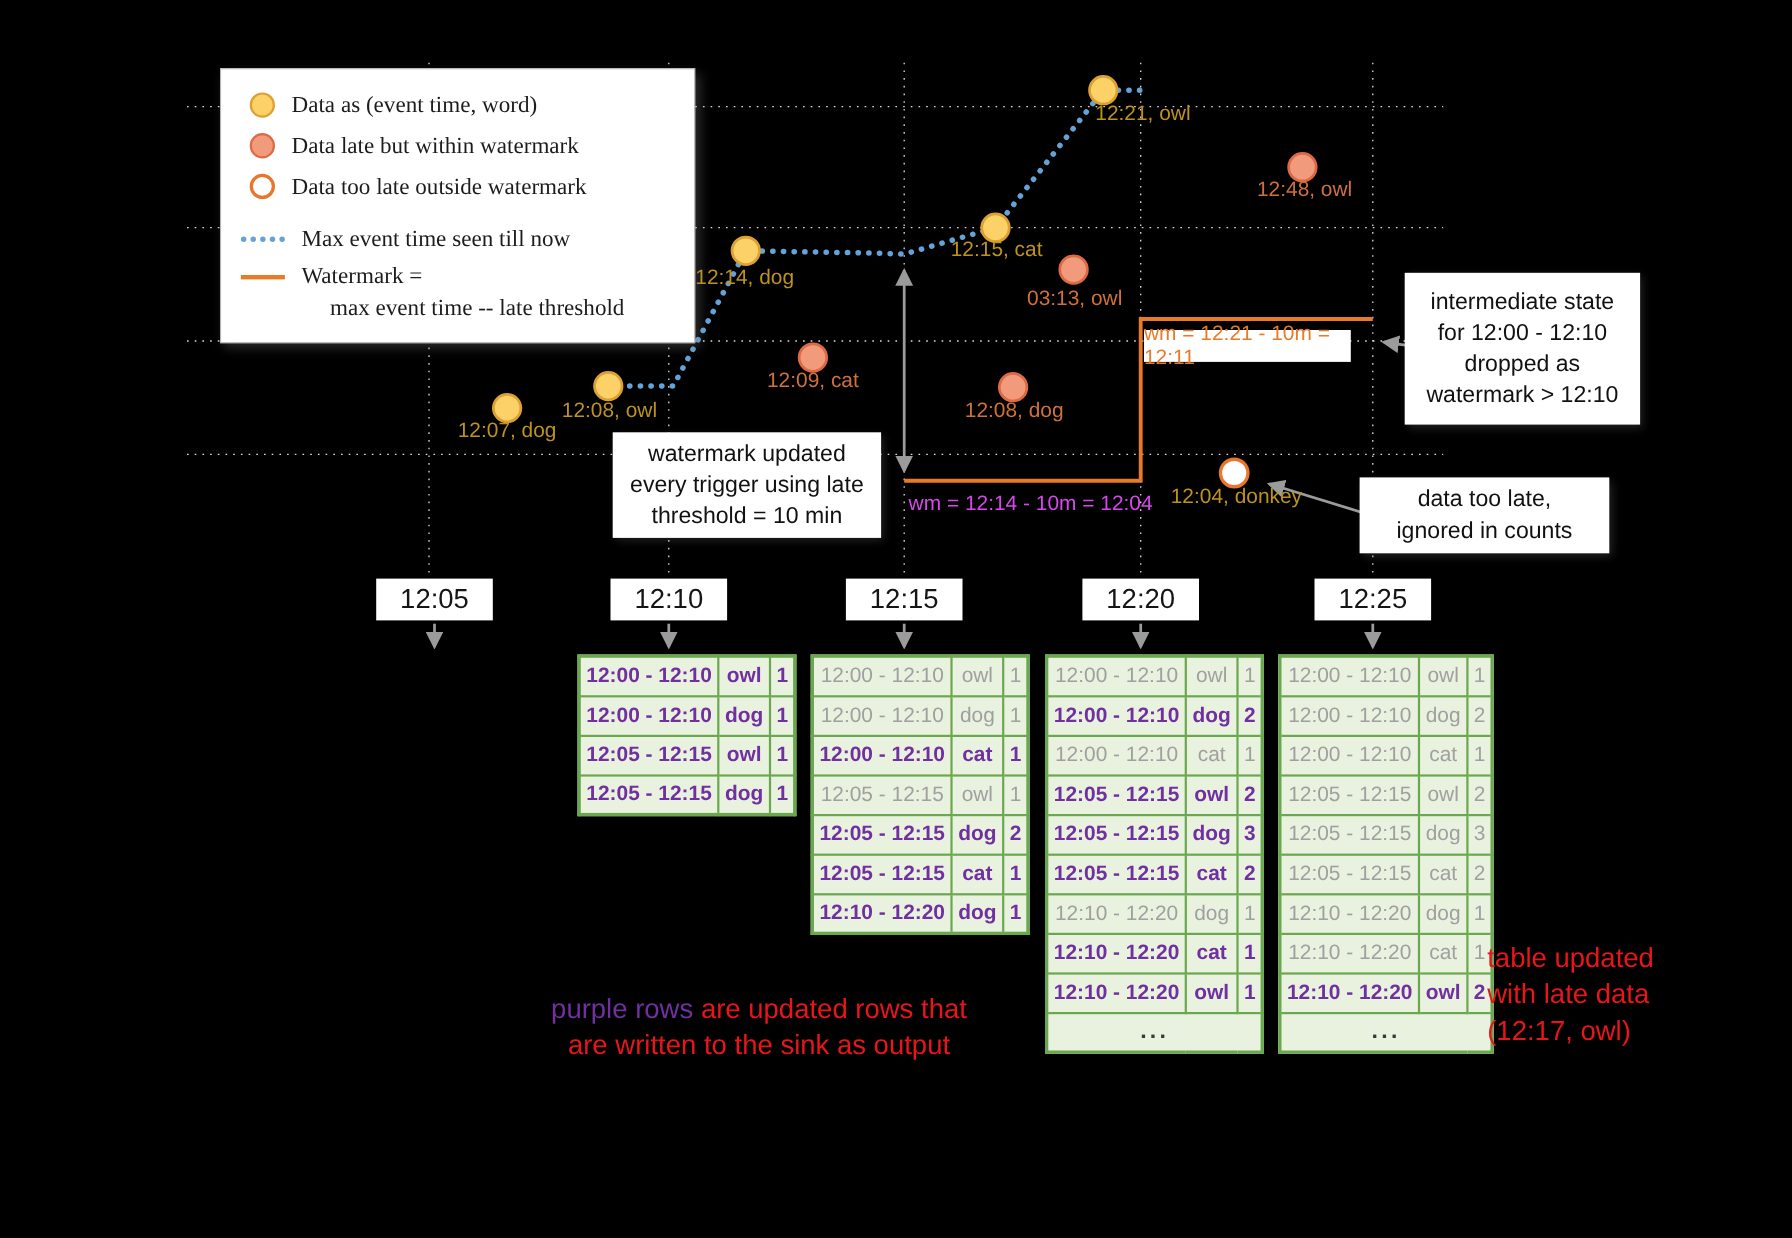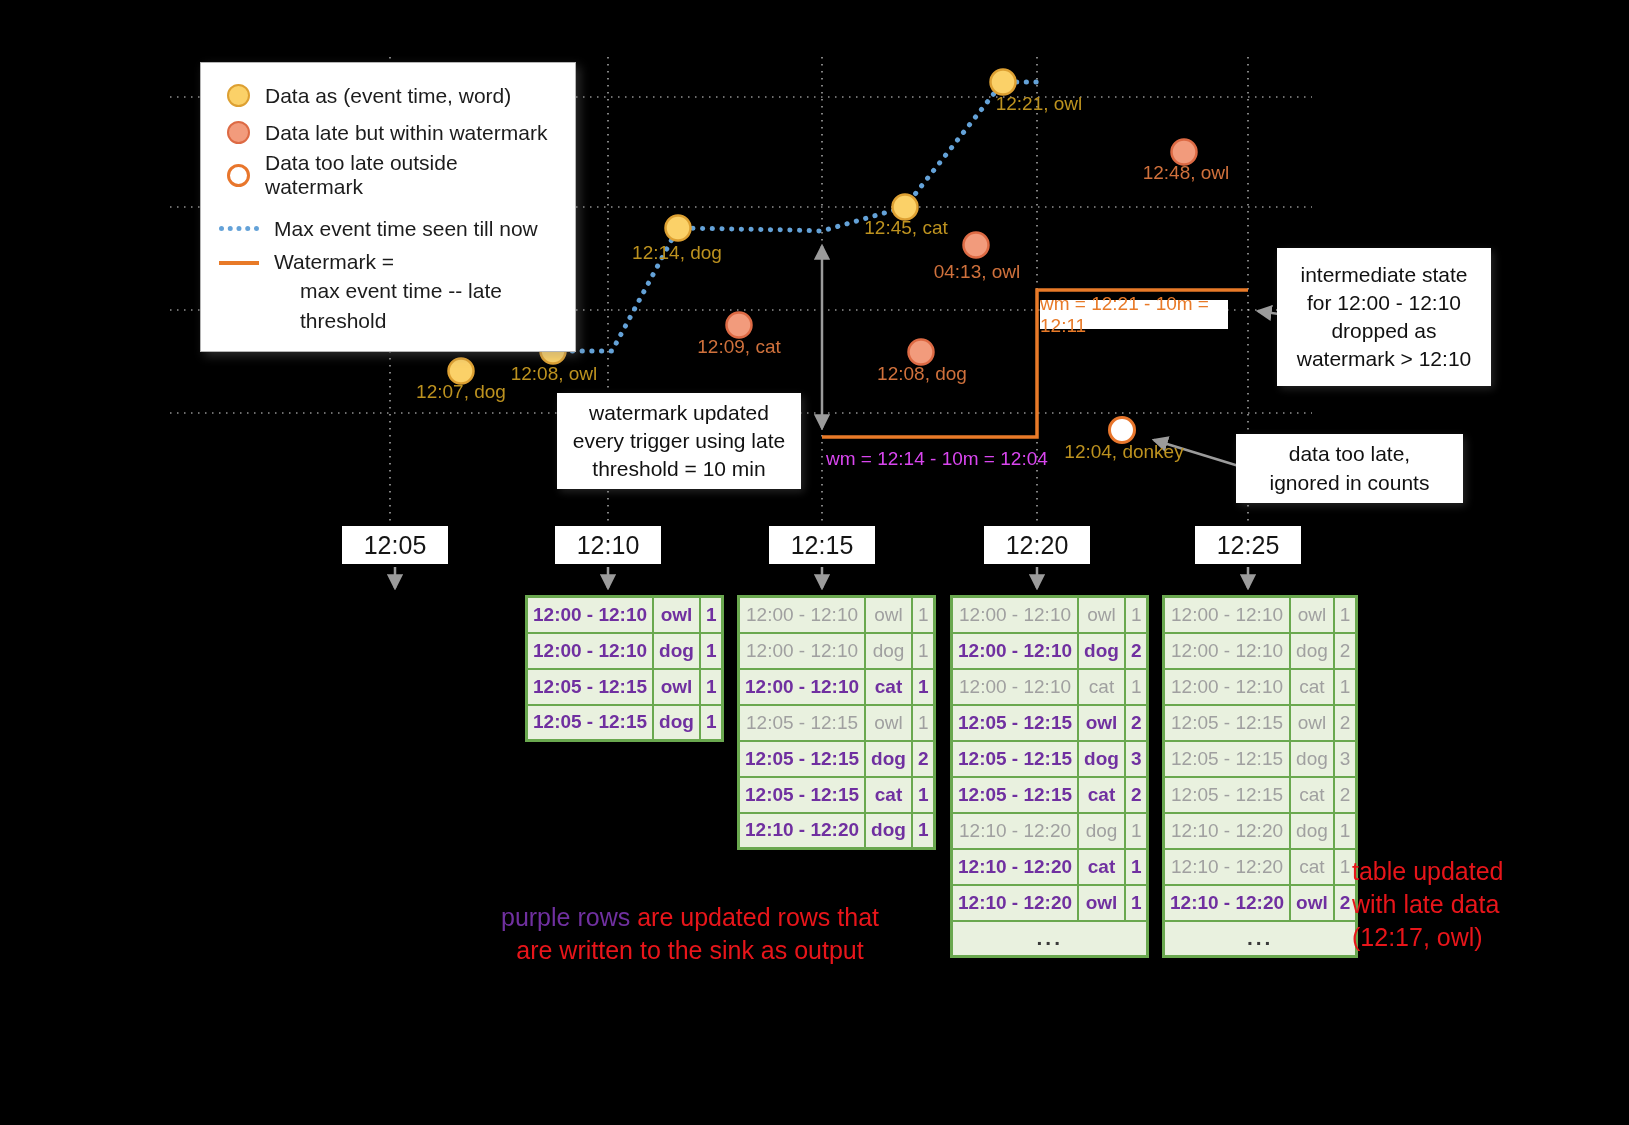--- a/index.html
+++ b/index.html
@@ -14,23 +14,23 @@
   .gray-arrow { stroke:#9b9b9b; stroke-width:2.5; fill:none; }
 
   .pt-on_time  { fill:#fbd168; stroke:#dda032; stroke-width:2.5; }
   .pt-late     { fill:#f29b7c; stroke:#dd6a44; stroke-width:2.5; }
   .pt-too_late { fill:#ffffff; stroke:#e8762c; stroke-width:3; }
 
   .point-label { position:absolute; transform:translate(-50%,-50%); font-size:19px; white-space:nowrap; }
   .lbl-gold   { color:#bd921f; }
   .lbl-salmon { color:#d0713c; }
 
-  .legend { position:absolute; left:200px; top:62px; width:376px; background:#fff;
+  .legend { position:absolute; left:200px; top:62px; width:432px; background:#fff;
             border:1px solid #b5b5b5; box-shadow:4px 4px 10px rgba(130,130,130,.35);
-            padding:14px 18px 16px 18px; color:#1c1c1c; }
+            padding:14px 18px 16px 18px; color:#1c1c1c;font-family:Liberation Serif, serif; }
   .legend-row { display:flex; align-items:center; gap:15px; min-height:37px; font-size:21px; }
   .legend-gap { margin-top:11px; }
   .legend-multi { align-items:flex-start; }
   .legend-multi .swatch-line { margin-top:14px; }
   .swatch { width:23px; height:23px; border-radius:50%; flex:0 0 auto; margin-left:8px; }
   .swatch-on-time  { background:#fbd168; border:2.5px solid #dda032; }
   .swatch-late     { background:#f29b7c; border:2.5px solid #dd6a44; }
   .swatch-too-late { background:#fff;    border:3px   solid #e8762c; }
   .swatch-line { width:40px; height:0; flex:0 0 auto; }
   .line-blue   { border-top:5px dotted #64a2d8; }
@@ -119,22 +119,22 @@
         <circle cx="1184" cy="152" r="12.5" class="pt-late"></circle>
         <circle cx="1122" cy="430" r="12.5" class="pt-too_late"></circle>
       </g>
   </svg>
 
   <div id="labels-layer">
       <div class="point-label lbl-gold" style="left: 461px; top: 392px;">12:07, dog</div>
       <div class="point-label lbl-gold" style="left: 554px; top: 374px;">12:08, owl</div>
       <div class="point-label lbl-gold" style="left: 677px; top: 253px;">12:14, dog</div>
       <div class="point-label lbl-salmon" style="left: 739px; top: 347px;">12:09, cat</div>
-      <div class="point-label lbl-gold" style="left: 906px; top: 228px;">12:45, cat</div>
-      <div class="point-label lbl-salmon" style="left: 977px; top: 272px;">04:13, owl</div>
+      <div class="point-label lbl-gold" style="left: 906px; top: 228px;">12:15, cat</div>
+      <div class="point-label lbl-salmon" style="left: 977px; top: 272px;">03:13, owl</div>
       <div class="point-label lbl-salmon" style="left: 922px; top: 374px;">12:08, dog</div>
       <div class="point-label lbl-gold" style="left: 1039px; top: 104px;">12:21, owl</div>
       <div class="point-label lbl-salmon" style="left: 1186px; top: 173px;">12:48, owl</div>
       <div class="point-label lbl-gold" style="left: 1124px; top: 452px;">12:04, donkey</div>
     </div>
 
   <div class="legend">
     <div class="legend-row">
       <span class="swatch swatch-on-time"></span>
       <span class="legend-label">Data as (event time, word)</span>

